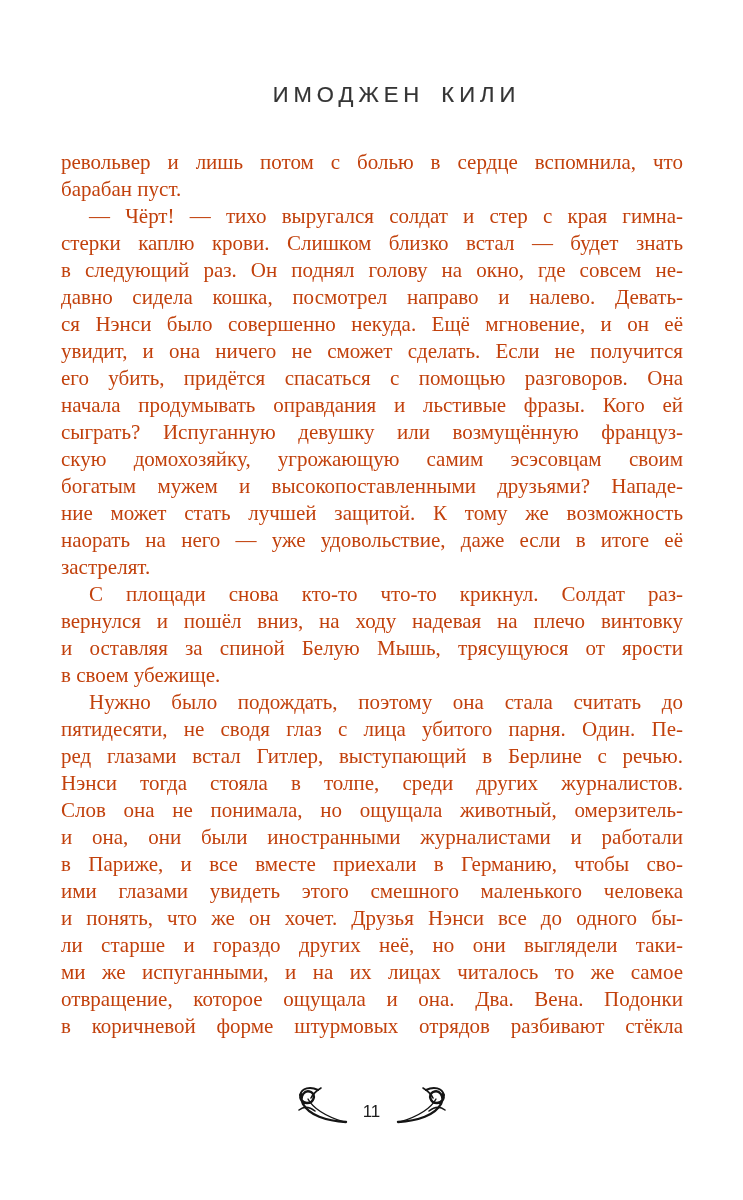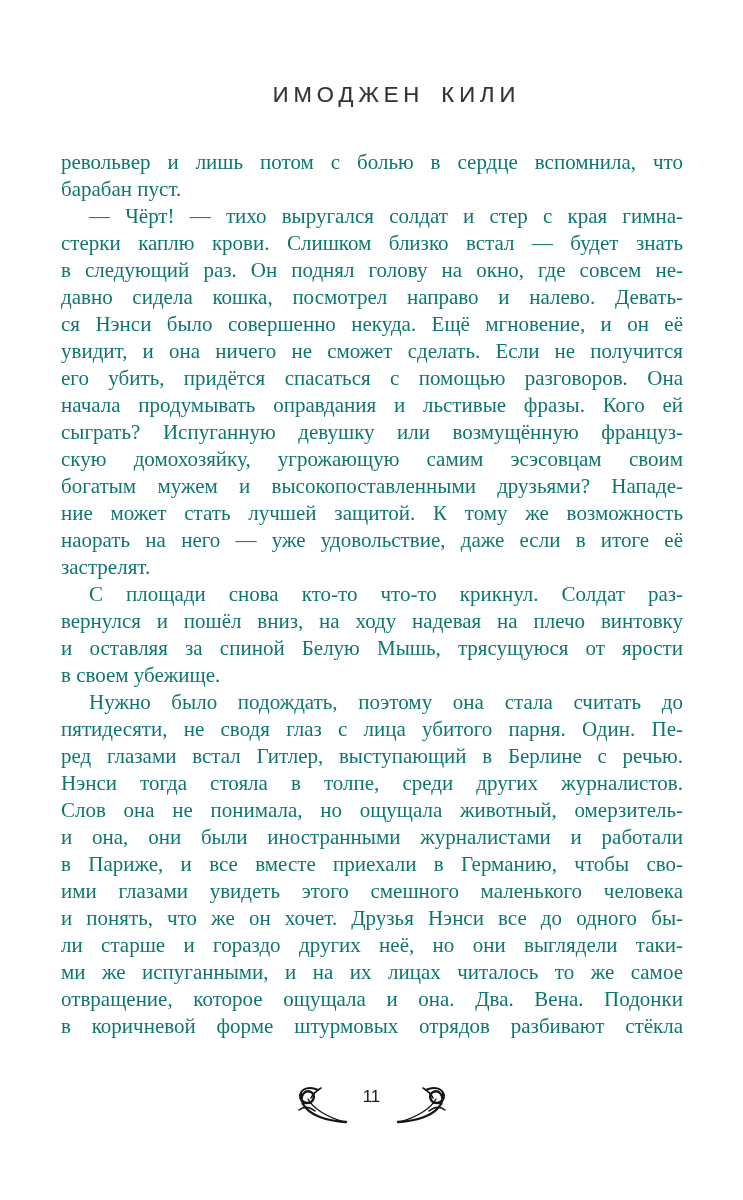--- a/index.html
+++ b/index.html
@@ -30,21 +30,21 @@
     margin-left: 25px;
     -webkit-text-stroke: 0.2px #343434;
   }
   .body-text {
     position: absolute;
     top: 149px;
     left: 61px;
     width: 622px;
     font-size: 21px;
     line-height: 27px;
-    color: #0f766e;
+    color: #c2410c;
   }
   .para { margin: 0; }
   .line {
     text-align: justify;
     text-align-last: justify;
     height: 27px;
     overflow: hidden;
     white-space: nowrap;
   }
   .line.para-end {
@@ -60,21 +60,21 @@
     width: 100%;
     display: flex;
     justify-content: center;
     align-items: flex-start;
     gap: 15px;
   }
   .page-num {
     font-family: "Liberation Sans", sans-serif;
     font-size: 17px;
     color: #1d1d1d;
-    margin-top: 1px;
+    margin-top: 16px;
     min-width: 18px;
     text-align: center;
   }
   .flourish { width: 52px; height: 38px; display: inline-block; }
   .flourish svg { width: 100%; height: 100%; display: block; }
   .flourish.right svg { transform: scaleX(-1); }
 </style>
 </head>
 <body>
 

